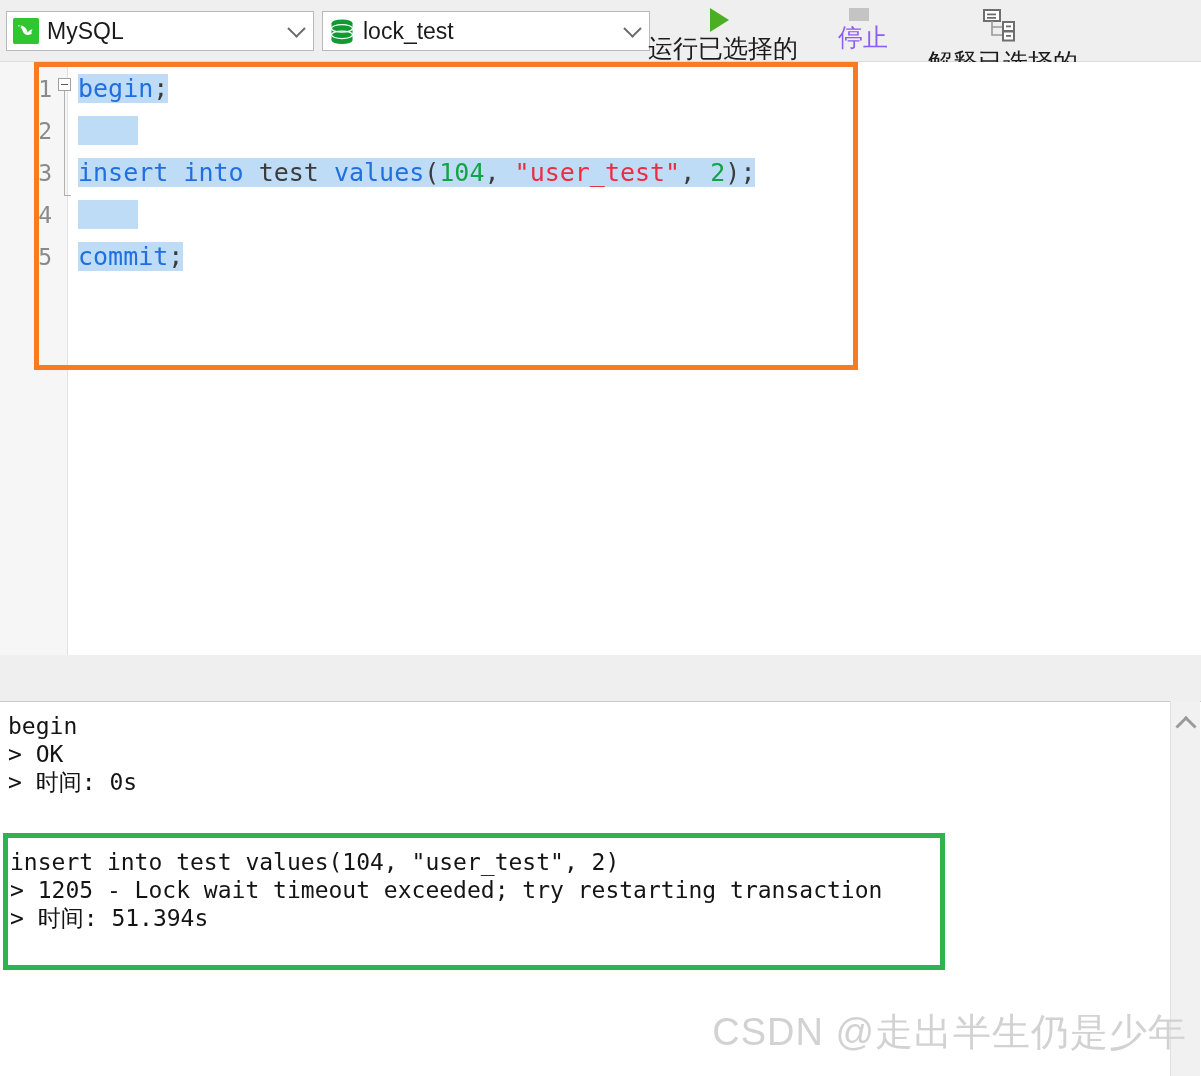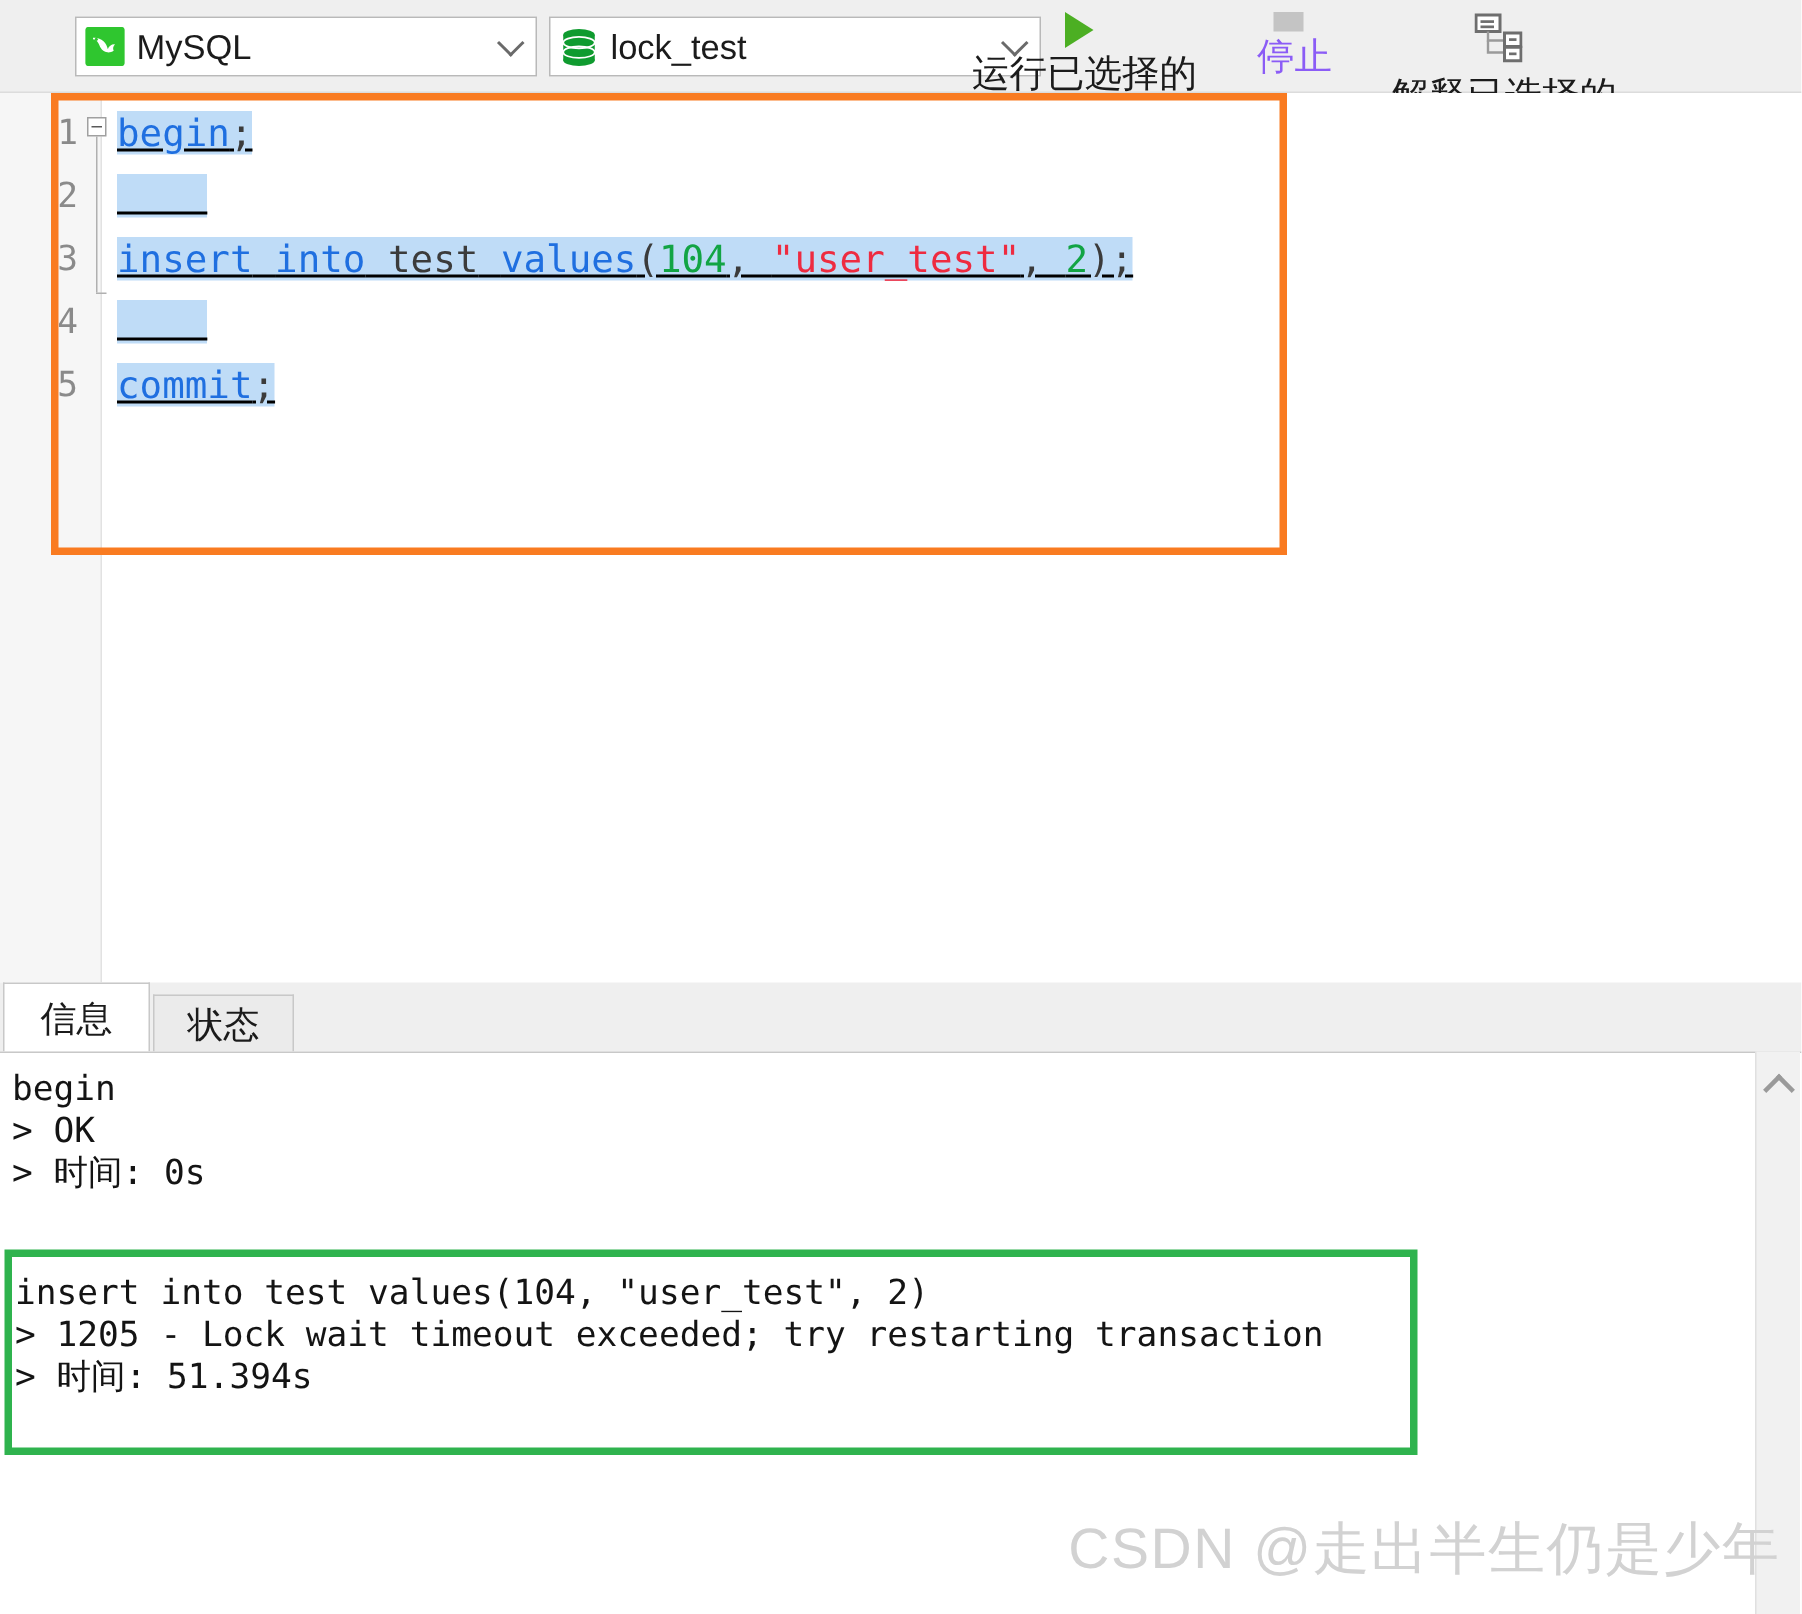--- a/index.html
+++ b/index.html
@@ -28,21 +28,20 @@
 
   .combo {
     position: absolute;
     top: 11px;
     height: 40px;
     background: #ffffff;
     border: 1px solid #b9b9b9;
     box-sizing: border-box;
     display: flex;
     align-items: center;
-    margin-left: 44px;
   }
   .combo.conn  { left: 6px;   width: 308px; }
   .combo.db    { left: 322px; width: 328px; }
 
   .combo .ico {
     width: 26px; height: 26px;
     margin-left: 6px;
     flex: 0 0 auto;
     position: relative;
   }
@@ -174,21 +173,21 @@
 
   .code {
     position: absolute;
     left: 78px; top: 6px;
     font-family: "DejaVu Sans Mono", monospace;
     font-size: 25px;
     line-height: 42px;
     white-space: pre;
   }
   .code .ln { display: block; height: 42px; }
-  .sel { background: #bfdcf7; text-decoration: underline; }
+  .sel { background: #bfdcf7; }
   .kw  { color: #1f6fe0; }
   .id  { color: #3b3b3b; }
   .num { color: #12a444; margin-top: 38px; }
   .str { color: #ee2b40; }
   .pun { color: #3b3b3b; }
 
   
   .box-orange {
     position: absolute;
     left: 34px; top: 62px;
@@ -383,28 +382,20 @@
     </div>
   </div>
 
   <div class="code" id="codearea"><span class="ln"><span class="sel"><span class="kw">begin</span><span class="pun">;</span></span></span><span class="ln"><span class="sel">    </span></span><span class="ln"><span class="sel"><span class="kw">insert</span><span class="pun"> </span><span class="kw">into</span><span class="pun"> </span><span class="id">test</span><span class="pun"> </span><span class="kw">values</span><span class="pun">(</span><span class="num">104</span><span class="pun">, </span><span class="str">"user_test"</span><span class="pun">, </span><span class="num">2</span><span class="pun">);</span></span></span><span class="ln"><span class="sel">    </span></span><span class="ln"><span class="sel"><span class="kw">commit</span><span class="pun">;</span></span></span></div>
 </div>
 
 <div class="box-orange"></div>
 
 <div class="panel">
 
-  <div class="tabstrip">
-    <div class="tab active">
-      <span>信息</span>
-    </div>
-    <div class="tab inactive">
-      <span>状态</span>
-    </div>
-  </div>
 
   <div class="logarea">
     <div class="logtext block1">begin
 &gt; OK
 &gt; 时间: 0s</div>
     <div class="logtext block2">insert into test values(104, "user_test", 2)
 &gt; 1205 - Lock wait timeout exceeded; try restarting transaction
 &gt; 时间: 51.394s</div>
   </div>
 </div>

